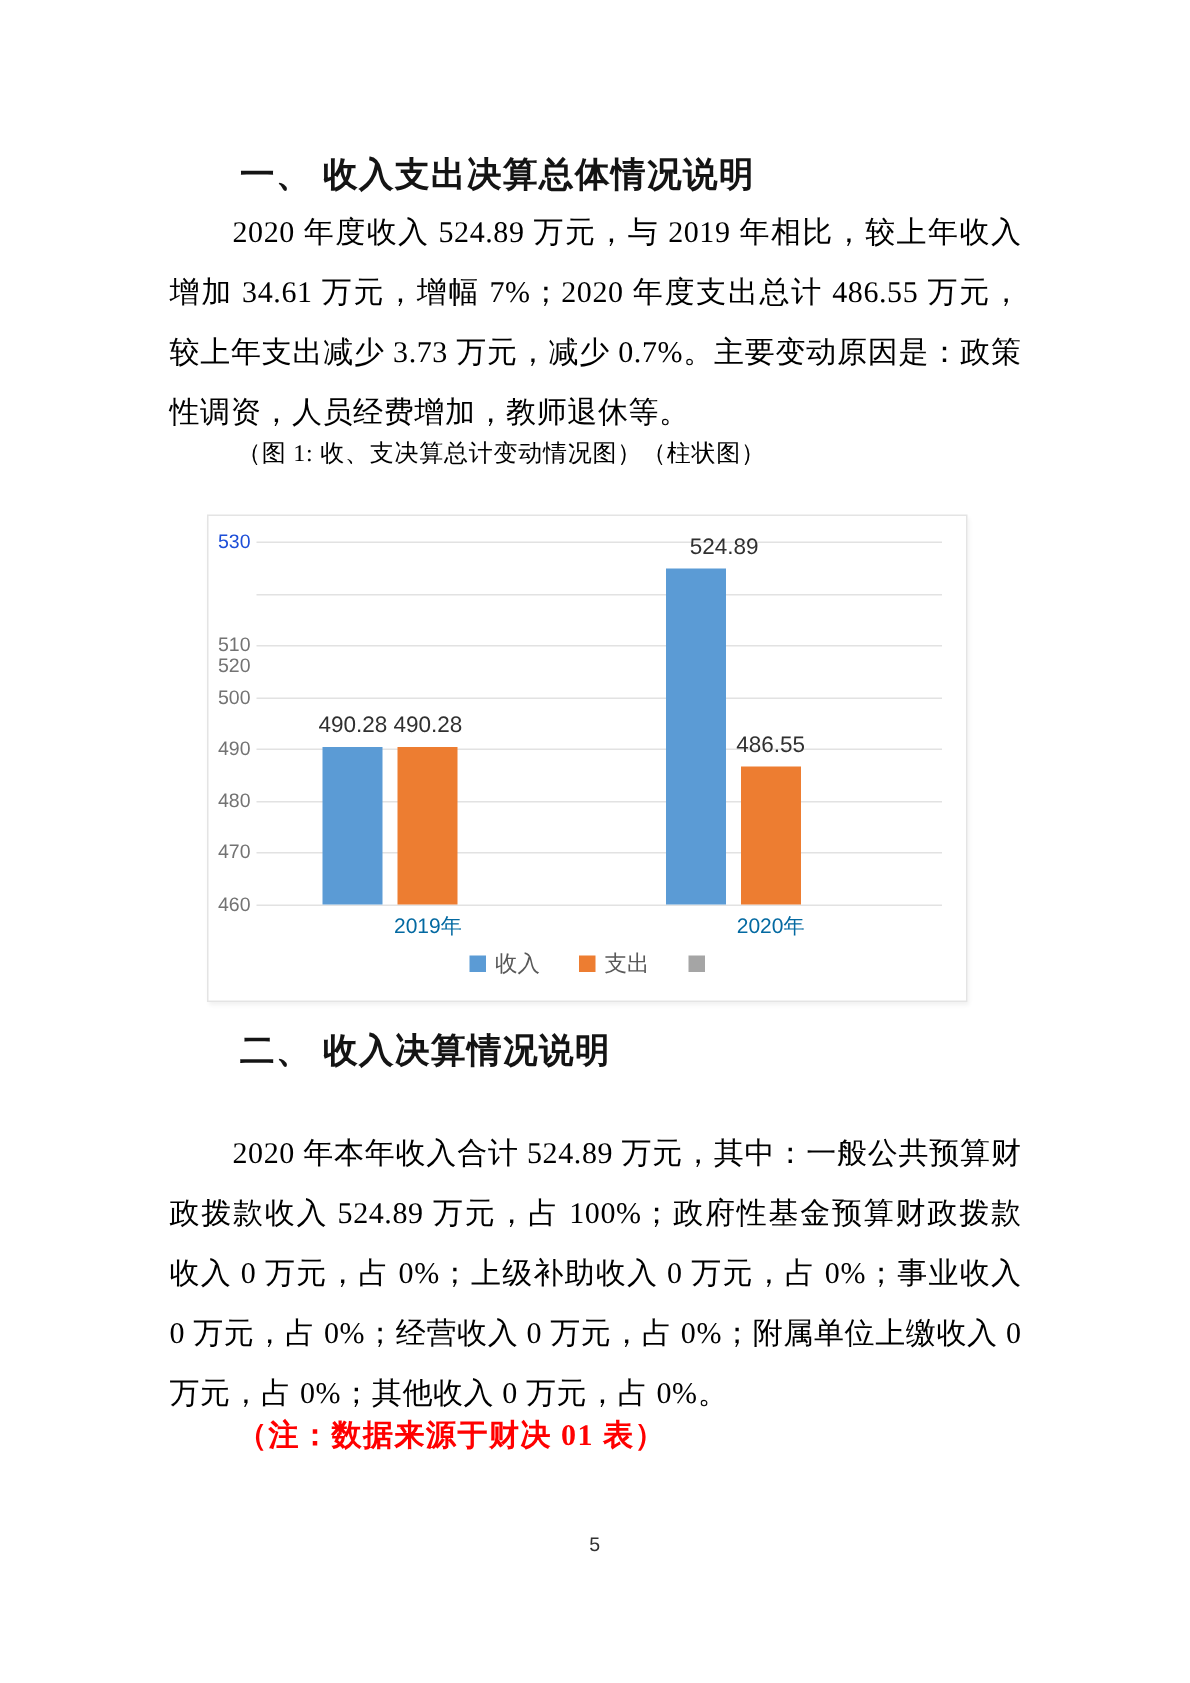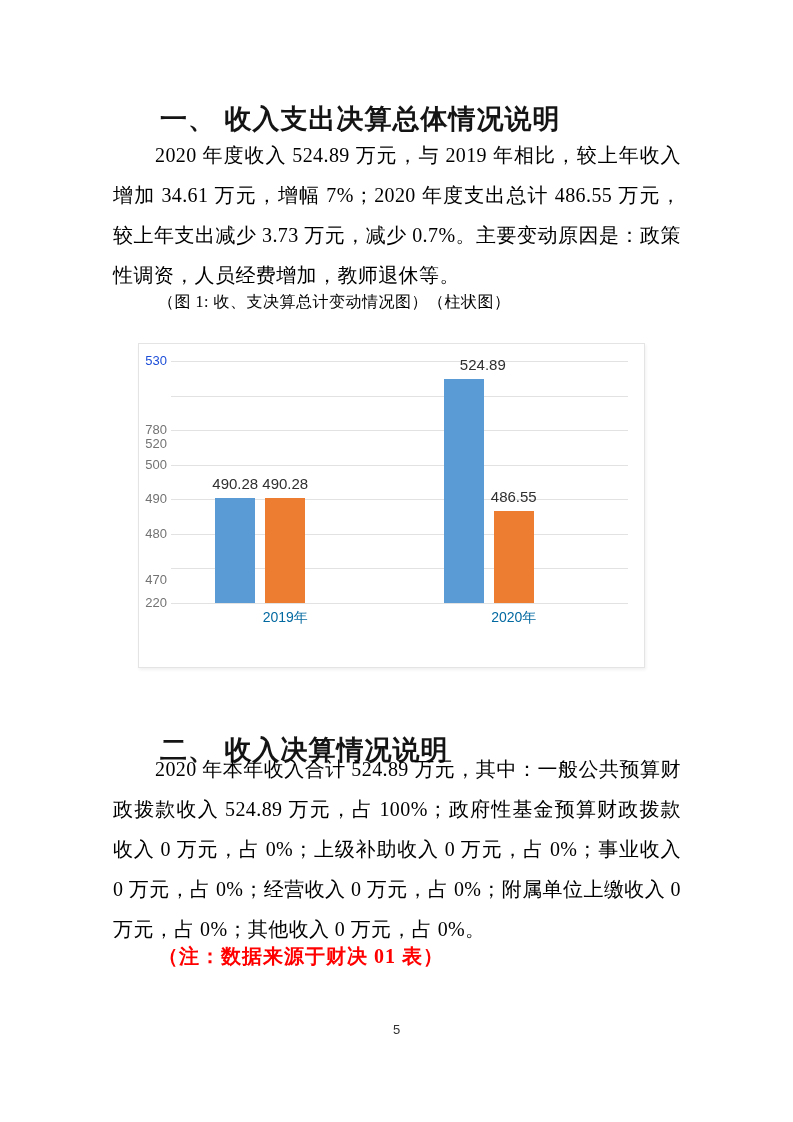--- a/index.html
+++ b/index.html
@@ -4,21 +4,21 @@
 <style>
   html,body{margin:0;padding:0;}
   body{
     width:793px;height:1122px;position:relative;overflow:hidden;
     background:#ffffff;color:#000;
     font-family:"Liberation Serif","DejaVu Serif",serif;
   }
   .abs{position:absolute;}
   .heading{
     font-family:"Liberation Sans","DejaVu Sans",sans-serif;
-    font-weight:700;font-size:27px;color:#141414;letter-spacing:1px;white-space:nowrap;
+    font-weight:700;font-size:23px;color:#141414;letter-spacing:1px;white-space:nowrap;
   }
   .para{
     font-size:20px;line-height:40px;text-align:justify;
     text-indent:42px;letter-spacing:0.4px;
   }
   .caption{font-size:16px;letter-spacing:0.5px;white-space:nowrap;}
   .note{font-size:20px;font-weight:700;letter-spacing:1px;white-space:nowrap;}
   .pagenum{
     left:0;width:793px;text-align:center;font-size:13px;color:#333;
     font-family:"Liberation Sans","DejaVu Sans",sans-serif;
@@ -59,47 +59,60 @@
 
 <div class="abs heading" style="left:160px;top:101px;">一、 收入支出决算总体情况说明</div>
 
 <div class="abs para" style="left:113px;top:135px;width:568px;">2020 年度收入 524.89 万元，与 2019 年相比，较上年收入增加 34.61 万元，增幅 7%；2020 年度支出总计 486.55 万元，较上年支出减少 3.73 万元，减少 0.7%。主要变动原因是：政策性调资，人员经费增加，教师退休等。</div>
 
 <div class="abs caption" style="left:158px;top:292px;">（图 1: 收、支决算总计变动情况图）（柱状图）</div>
 
 <div class="abs chart" style="left:138px;top:343px;width:505px;height:323px;">
   <div class="plot">
       <div class="gridline" style="top: 242px; background: rgb(226, 226, 226);"></div>
-      <div class="ytick" style="top: 234px; color: rgb(115, 115, 115);">220</div>
+      <div class="ytick" style="top: 234px; color: rgb(115, 115, 115);">460</div>
       <div class="gridline" style="top: 207.429px; background: rgb(226, 226, 226);"></div>
-      <div class="ytick" style="top: 199.429px; color: rgb(115, 115, 115); margin-top: 12px;">470</div>
+      <div class="ytick" style="top: 199.429px; color: rgb(115, 115, 115);">470</div>
       <div class="gridline" style="top: 172.857px; background: rgb(226, 226, 226);"></div>
       <div class="ytick" style="top: 164.857px; color: rgb(115, 115, 115);">480</div>
       <div class="gridline" style="top: 138.286px; background: rgb(226, 226, 226);"></div>
       <div class="ytick" style="top: 130.286px; color: rgb(115, 115, 115);">490</div>
       <div class="gridline" style="top: 103.714px; background: rgb(226, 226, 226);"></div>
       <div class="ytick" style="top: 95.7143px; color: rgb(115, 115, 115);">500</div>
       <div class="gridline" style="top: 69.1429px; background: rgb(226, 226, 226);"></div>
-      <div class="ytick" style="top: 61.1429px; color: rgb(115, 115, 115);">780</div>
+      <div class="ytick" style="top: 61.1429px; color: rgb(115, 115, 115);">510</div>
       <div class="gridline" style="top: 34.5714px; background: rgb(226, 226, 226);"></div>
       <div class="ytick" style="top: 26.5714px; color: rgb(115, 115, 115); margin-top: 48px;">520</div>
       <div class="gridline" style="top: 0px; background: rgb(226, 226, 226);"></div>
       <div class="ytick" style="top: -8px; color: #1d4ed8;">530</div>
       <div class="xlabel" style="left: 54.25px;">2019年</div>
       <div class="bar" style="left: 44.25px; width: 40px; top: 137.318px; height: 104.682px; background: rgb(91, 155, 213);"></div>
       <div class="dlabel" style="left: 22.25px; top: 114.318px; color: rgb(48, 48, 48);">490.28</div>
       <div class="bar" style="left: 94.25px; width: 40px; top: 137.318px; height: 104.682px; background: rgb(237, 125, 49);"></div>
       <div class="dlabel" style="left: 72.25px; top: 114.318px; color: rgb(48, 48, 48);">490.28</div>
       <div class="xlabel" style="left: 282.75px;">2020年</div>
       <div class="bar" style="left: 272.75px; width: 40px; top: 17.666px; height: 224.334px; background: rgb(91, 155, 213);"></div>
       <div class="dlabel" style="left: 250.75px; top: -5.334px; color: rgb(48, 48, 48); text-align: right;">524.89</div>
       <div class="bar" style="left: 322.75px; width: 40px; top: 150.213px; height: 91.7871px; background: rgb(237, 125, 49);"></div>
       <div class="dlabel" style="left: 300.75px; top: 127.213px; color: rgb(48, 48, 48);">486.55</div>
     </div>
+  <div class="legend">
+      <span class="legend-item">
+        <span class="swatch" style="background: rgb(91, 155, 213);"></span>
+        <span>收入</span>
+      </span>
+      <span class="legend-item">
+        <span class="swatch" style="background: rgb(237, 125, 49);"></span>
+        <span>支出</span>
+      </span>
+      <span class="legend-item">
+        <span class="swatch" style="background: rgb(165, 165, 165);"></span>
+      </span>
+    </div>
 </div>
 
-<div class="abs heading" style="left:160px;top:732px;">二、 收入决算情况说明</div>
+<div class="abs heading" style="left:160px;top:685px;">二、 收入决算情况说明</div>
 
 <div class="abs para" style="left:113px;top:749px;width:568px;">2020 年本年收入合计 524.89 万元，其中：一般公共预算财政拨款收入 524.89 万元，占 100%；政府性基金预算财政拨款收入 0 万元，占 0%；上级补助收入 0 万元，占 0%；事业收入 0 万元，占 0%；经营收入 0 万元，占 0%；附属单位上缴收入 0 万元，占 0%；其他收入 0 万元，占 0%。</div>
 
 <div class="abs note" style="left: 158px; top: 943px; color: rgb(255, 0, 0);">（注：数据来源于财决 01 表）</div>
 
 <div class="abs pagenum" style="top:1022px;">5</div>
 
 </body></html>

